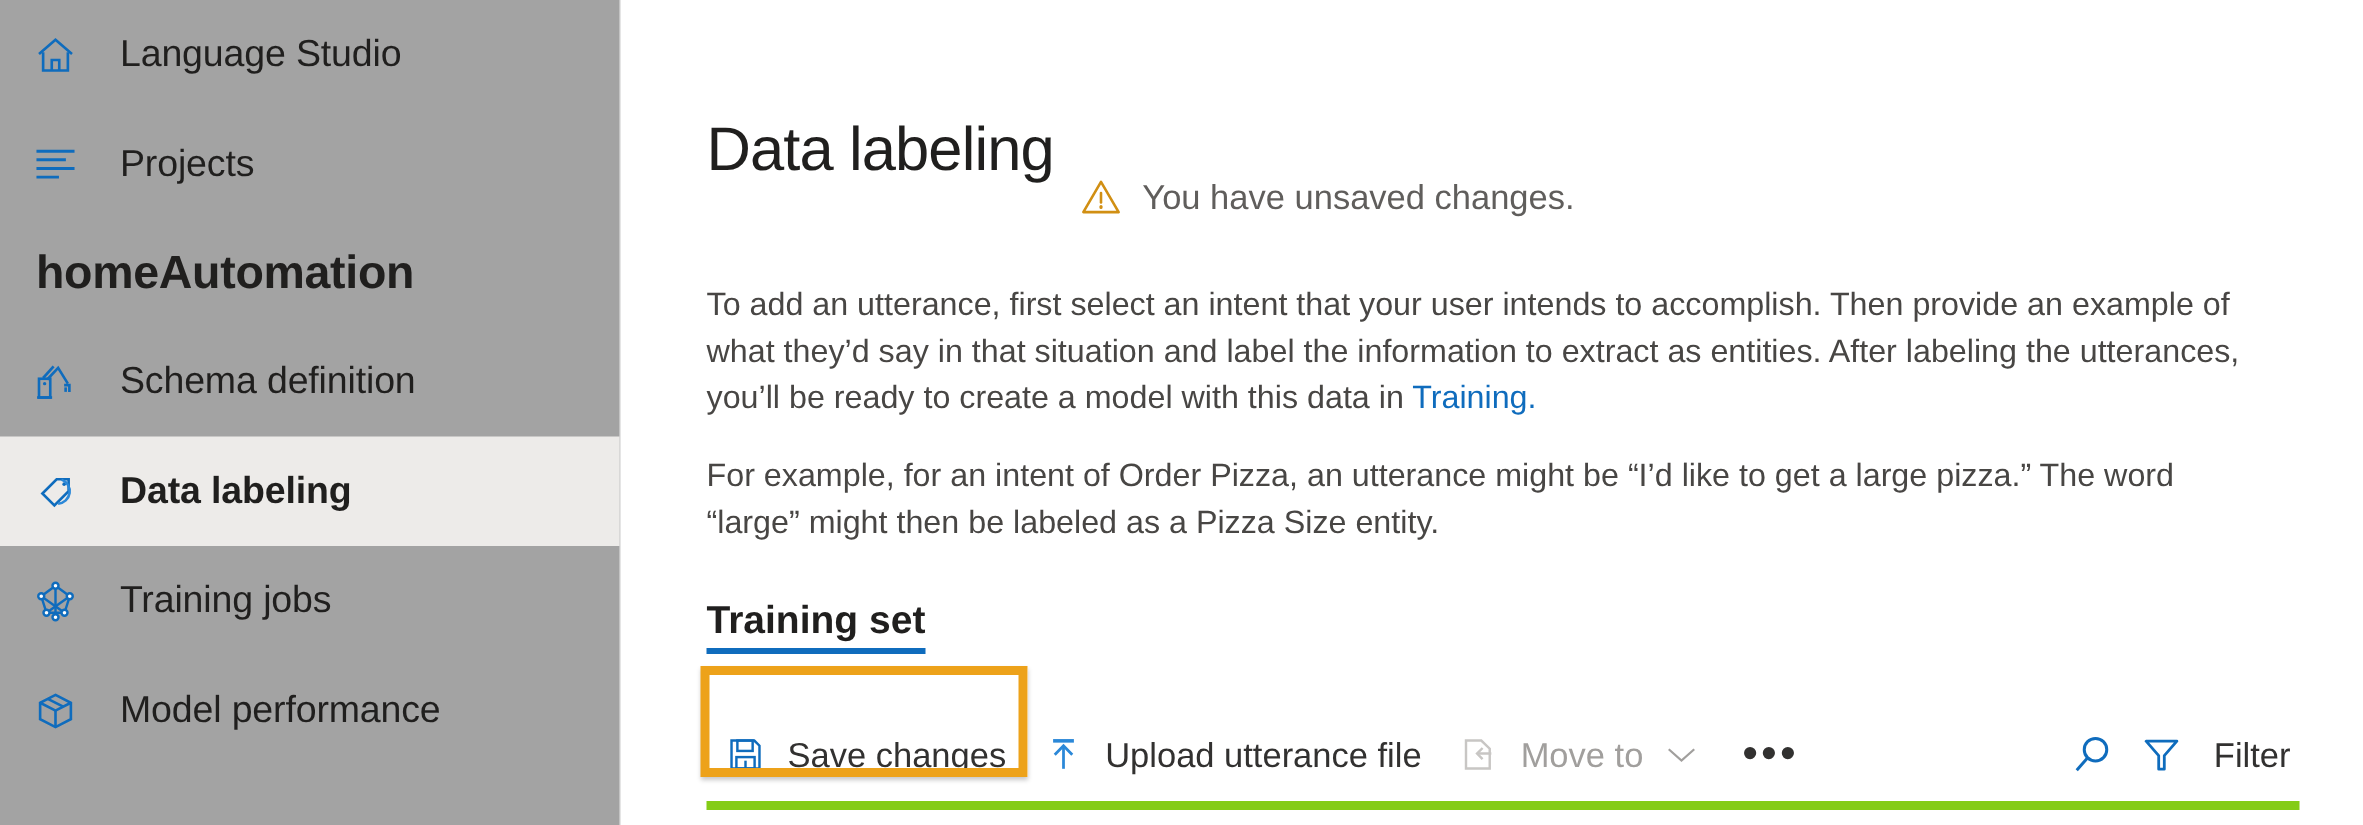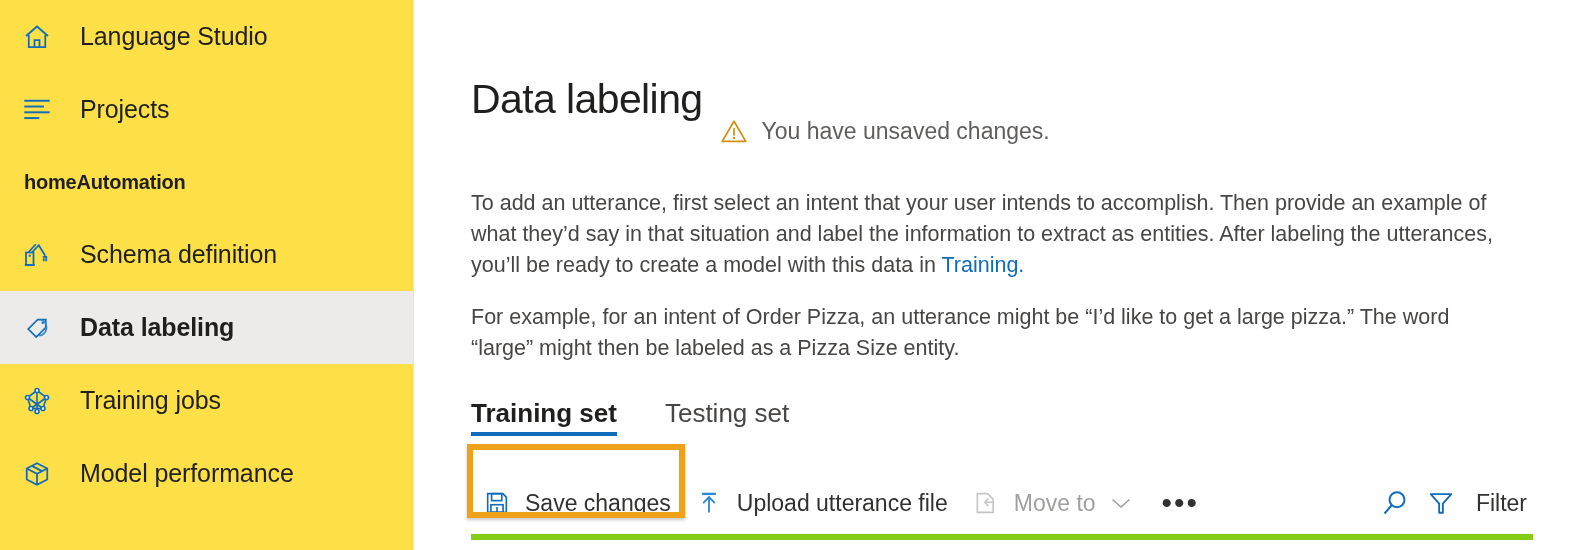--- a/index.html
+++ b/index.html
@@ -19,21 +19,21 @@
     width: 1575px;
     height: 550px;
     position: relative;
   }
 
   
   .sidebar {
     width: 414px;
     min-width: 414px;
     height: 550px;
-    background: #fde047;
+    background: #a3a3a3;
     border-right: 1px solid #e5e5e5;
     box-sizing: border-box;
     position: relative;
   }
   .nav-item {
     display: flex;
     align-items: center;
     height: 73px;
     padding-left: 22px;
     box-sizing: border-box;
@@ -60,21 +60,21 @@
     background: #edebe9;
   }
   .nav-item.selected .nav-label {
     font-weight: bold;
   }
   .project-title {
     height: 72px;
     display: flex;
     align-items: center;
     padding-left: 24px;
-    font-size: 20px;
+    font-size: 31px;
     font-weight: bold;
     color: #201f1e;
     letter-spacing: -0.2px;
   }
 
   
   .main {
     flex: 1;
     height: 550px;
     padding-left: 57px;
@@ -331,21 +331,20 @@
       </span>
       <span class="unsaved-note">You have unsaved changes.</span>
     </div>
 
     <p class="desc"><span>To add an utterance, first select an intent that your user intends to accomplish. Then provide an example of what they’d say in that situation and label the information to extract as entities. After labeling the utterances, you’ll be ready to create a model with this data in </span><a class="link" href="#">Training.</a></p>
 
     <p class="desc second">For example, for an intent of Order Pizza, an utterance might be “I’d like to get a large pizza.” The word “large” might then be labeled as a Pizza Size entity.</p>
 
     <div class="tabs">
       <div class="tab active">Training set</div>
-      <div class="tab">Testing set</div>
     </div>
 
     <div class="toolbar">
 
       <div class="tb-btn">
         <span class="tb-icon">
           <svg width="26" height="26" viewBox="0 0 24 24" fill="none" stroke="#0f6cbd" stroke-width="1.5">
             <path d="M3.4 3.4 H17.4 L20.6 6.6 V20.6 H3.4 Z"></path>
             <rect x="7" y="3.4" width="9.4" height="6.4"></rect>
             <rect x="6.4" y="13.6" width="11.2" height="7"></rect>

